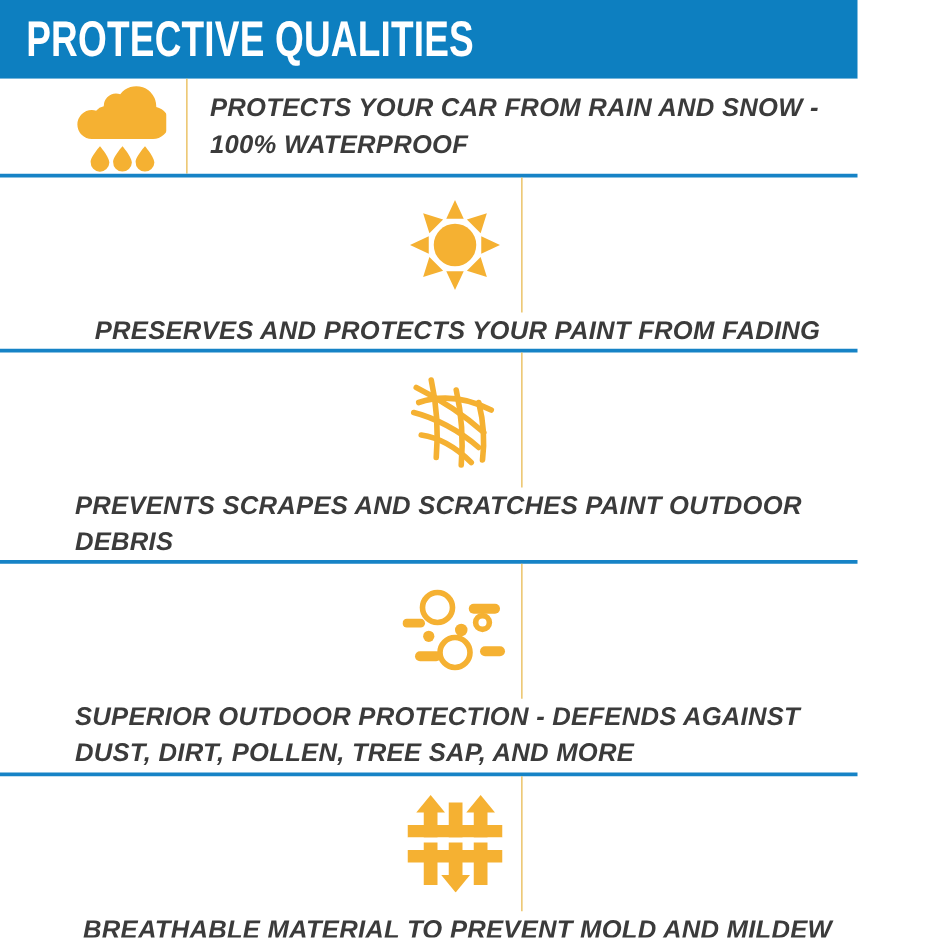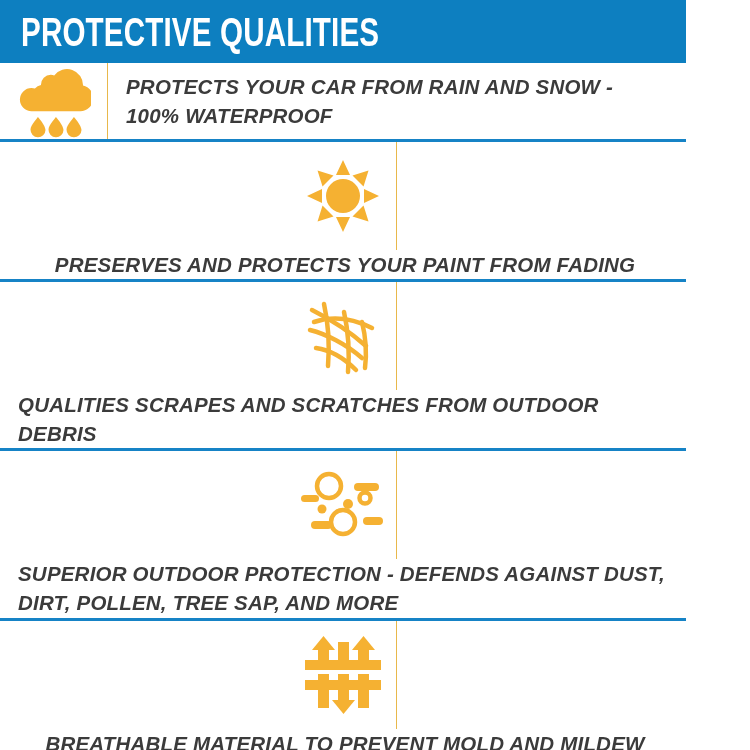--- a/index.html
+++ b/index.html
@@ -37,20 +37,21 @@
   }
 
   
   .rows { flex:1 1 auto; display:flex; flex-direction:column; }
   .feature-row {
     display:flex;
     align-items:center;
     flex:1 1 0;
     position:relative;
     background:#ffffff;
+    padding-left:42px;
   }
   .feature-row + .feature-row { border-top:3px solid #1683c6;flex-direction:column; }
 
   .icon-cell {
     width:108px;
     flex:0 0 108px;
     height:100%;
     display:flex;
     align-items:center;
     justify-content:center;
@@ -141,21 +142,21 @@
               <path d="M12 52 C26 54 40 62 52 74"></path>
               <path d="M20 8 C24 26 26 46 24 70"></path>
               <path d="M40 16 C44 34 46 52 44 76"></path>
               <path d="M58 26 C62 42 63 56 61 72"></path>
               <path d="M10 26 C28 20 48 22 68 32"></path>
             </g>
           </svg>
         </span>
       </div>
       <div class="text-cell">
-        <div class="feature-text">QUALITIES SCRAPES AND SCRATCHES FROM OUTDOOR DEBRIS</div>
+        <div class="feature-text">PREVENTS SCRAPES AND SCRATCHES PAINT OUTDOOR DEBRIS</div>
       </div>
     </div>
 
     <div class="feature-row">
       <div class="icon-cell">
         <span>
           <svg width="84" height="72" viewBox="0 0 84 72">
             <g fill="none" stroke="#f5b132" stroke-width="4.5">
               <circle cx="28" cy="17" r="12"></circle>
               <circle cx="42" cy="53" r="12"></circle>

